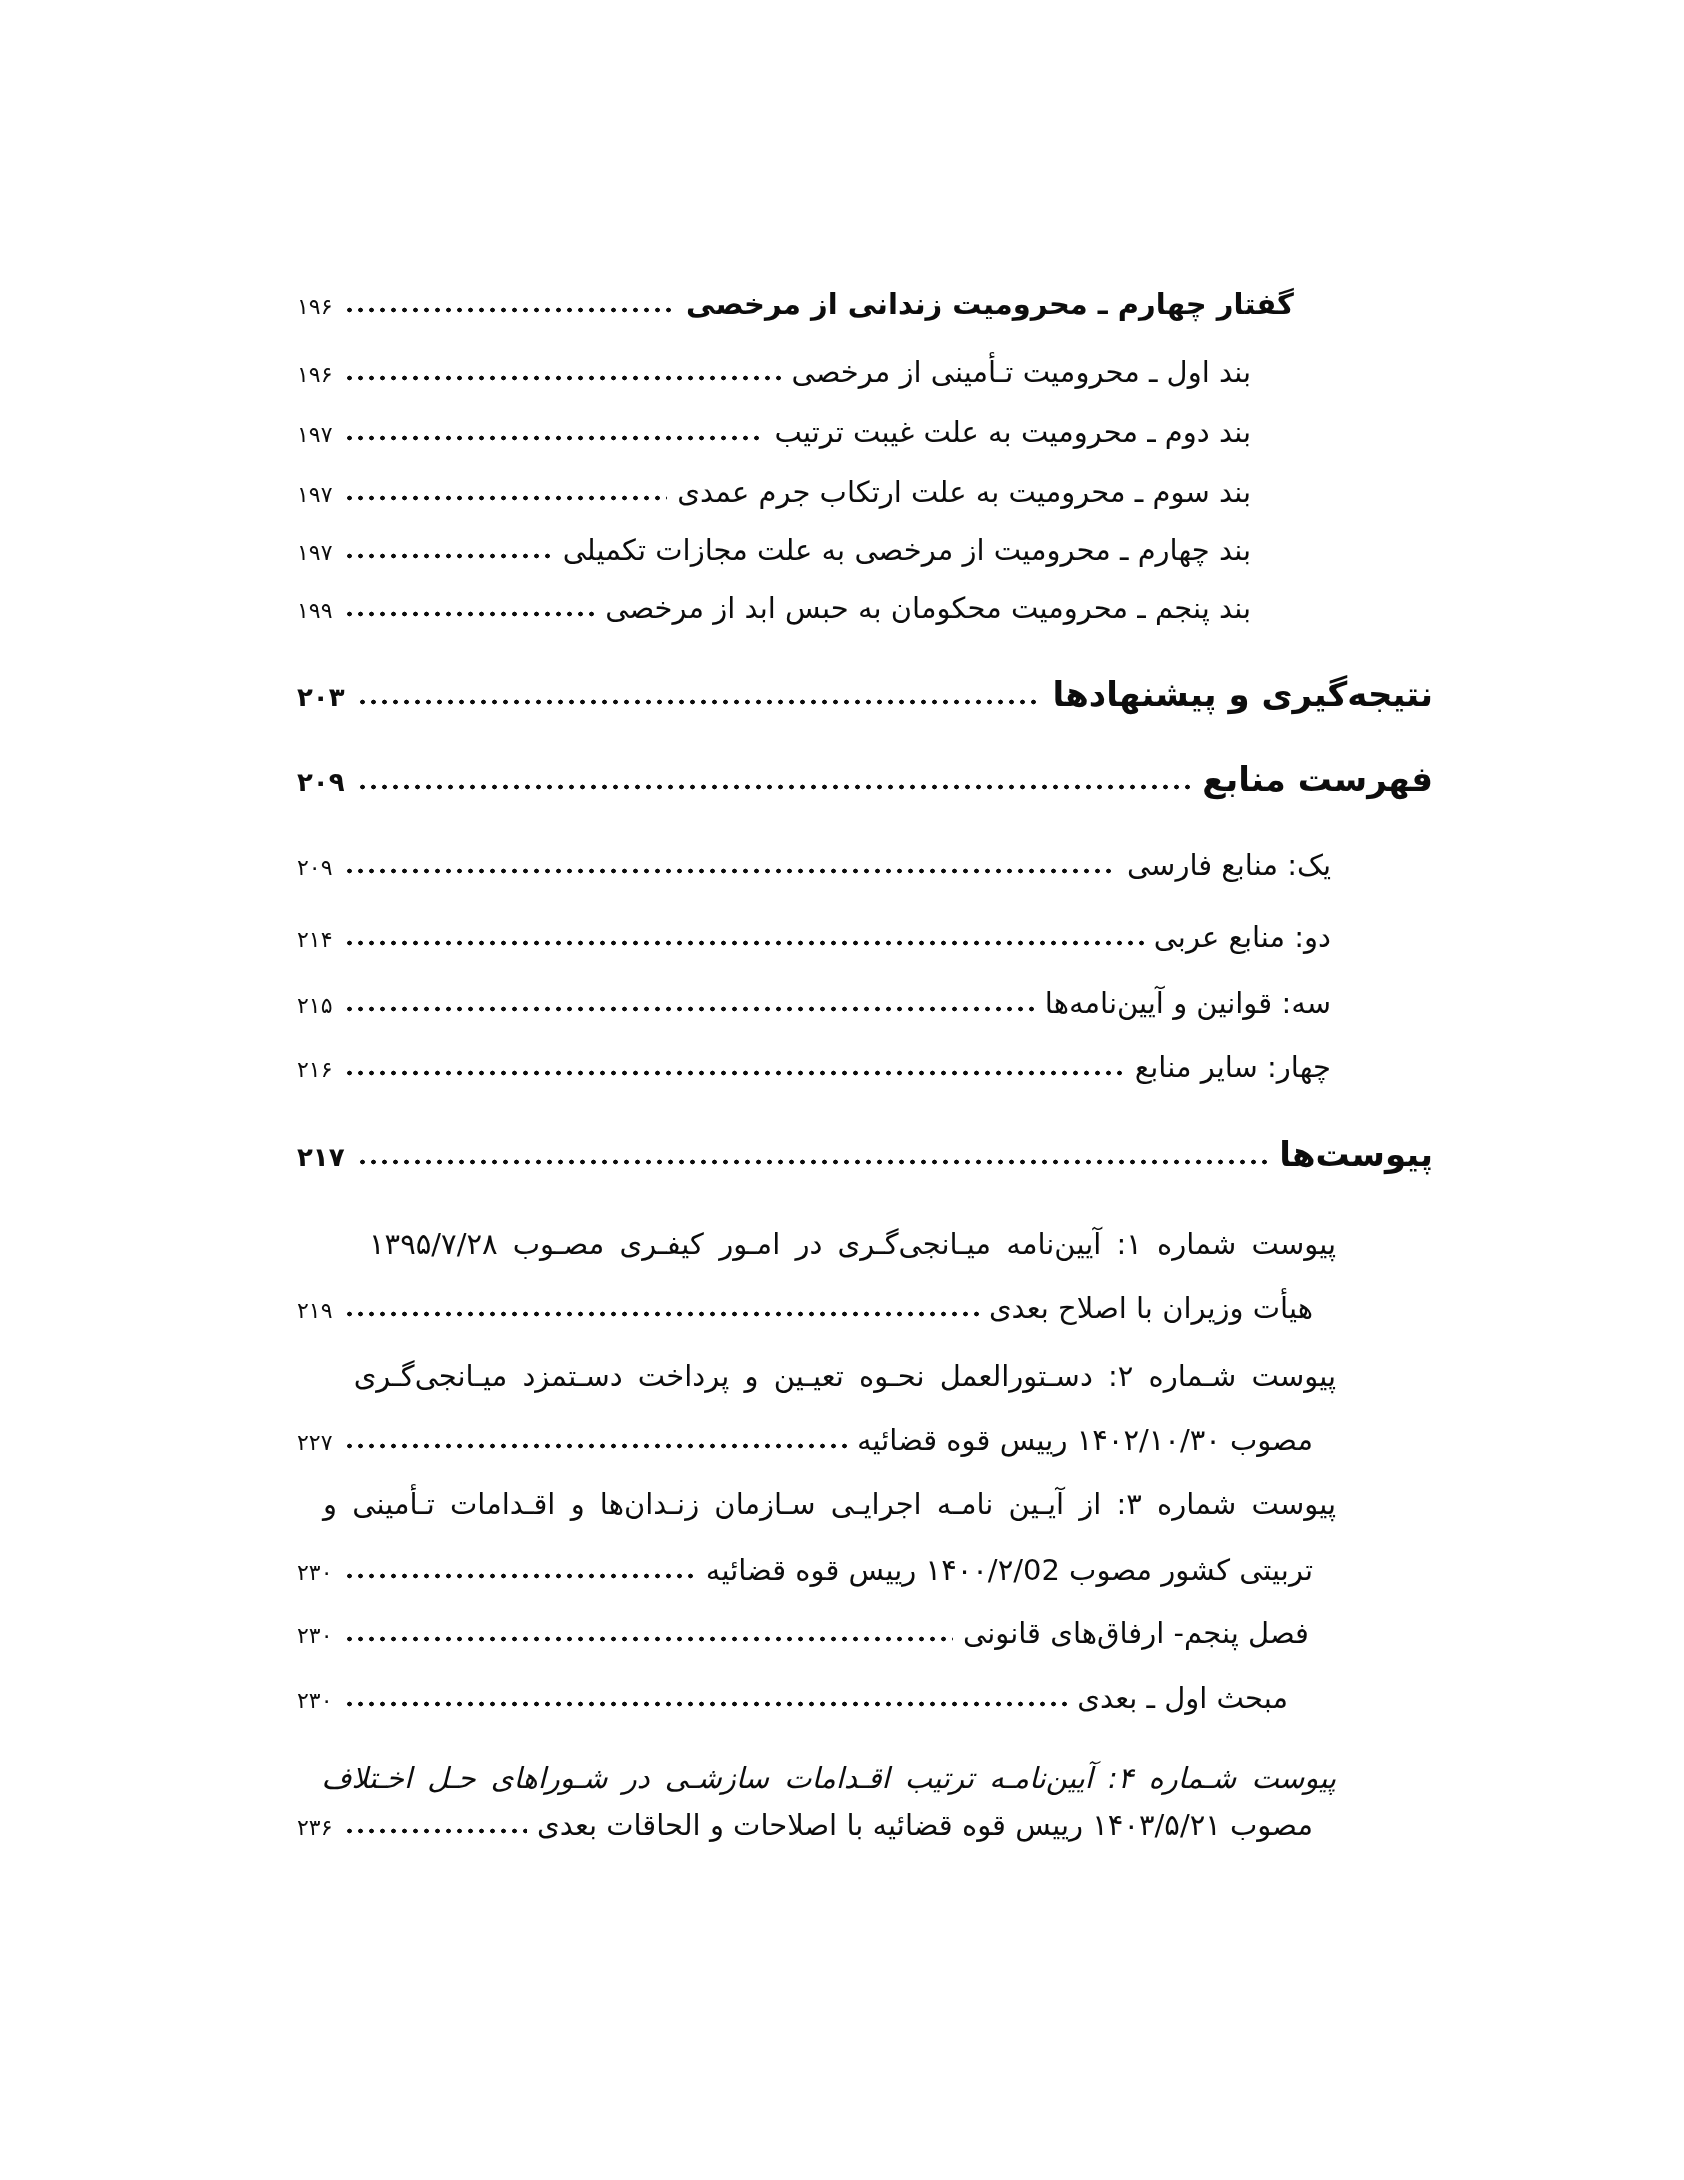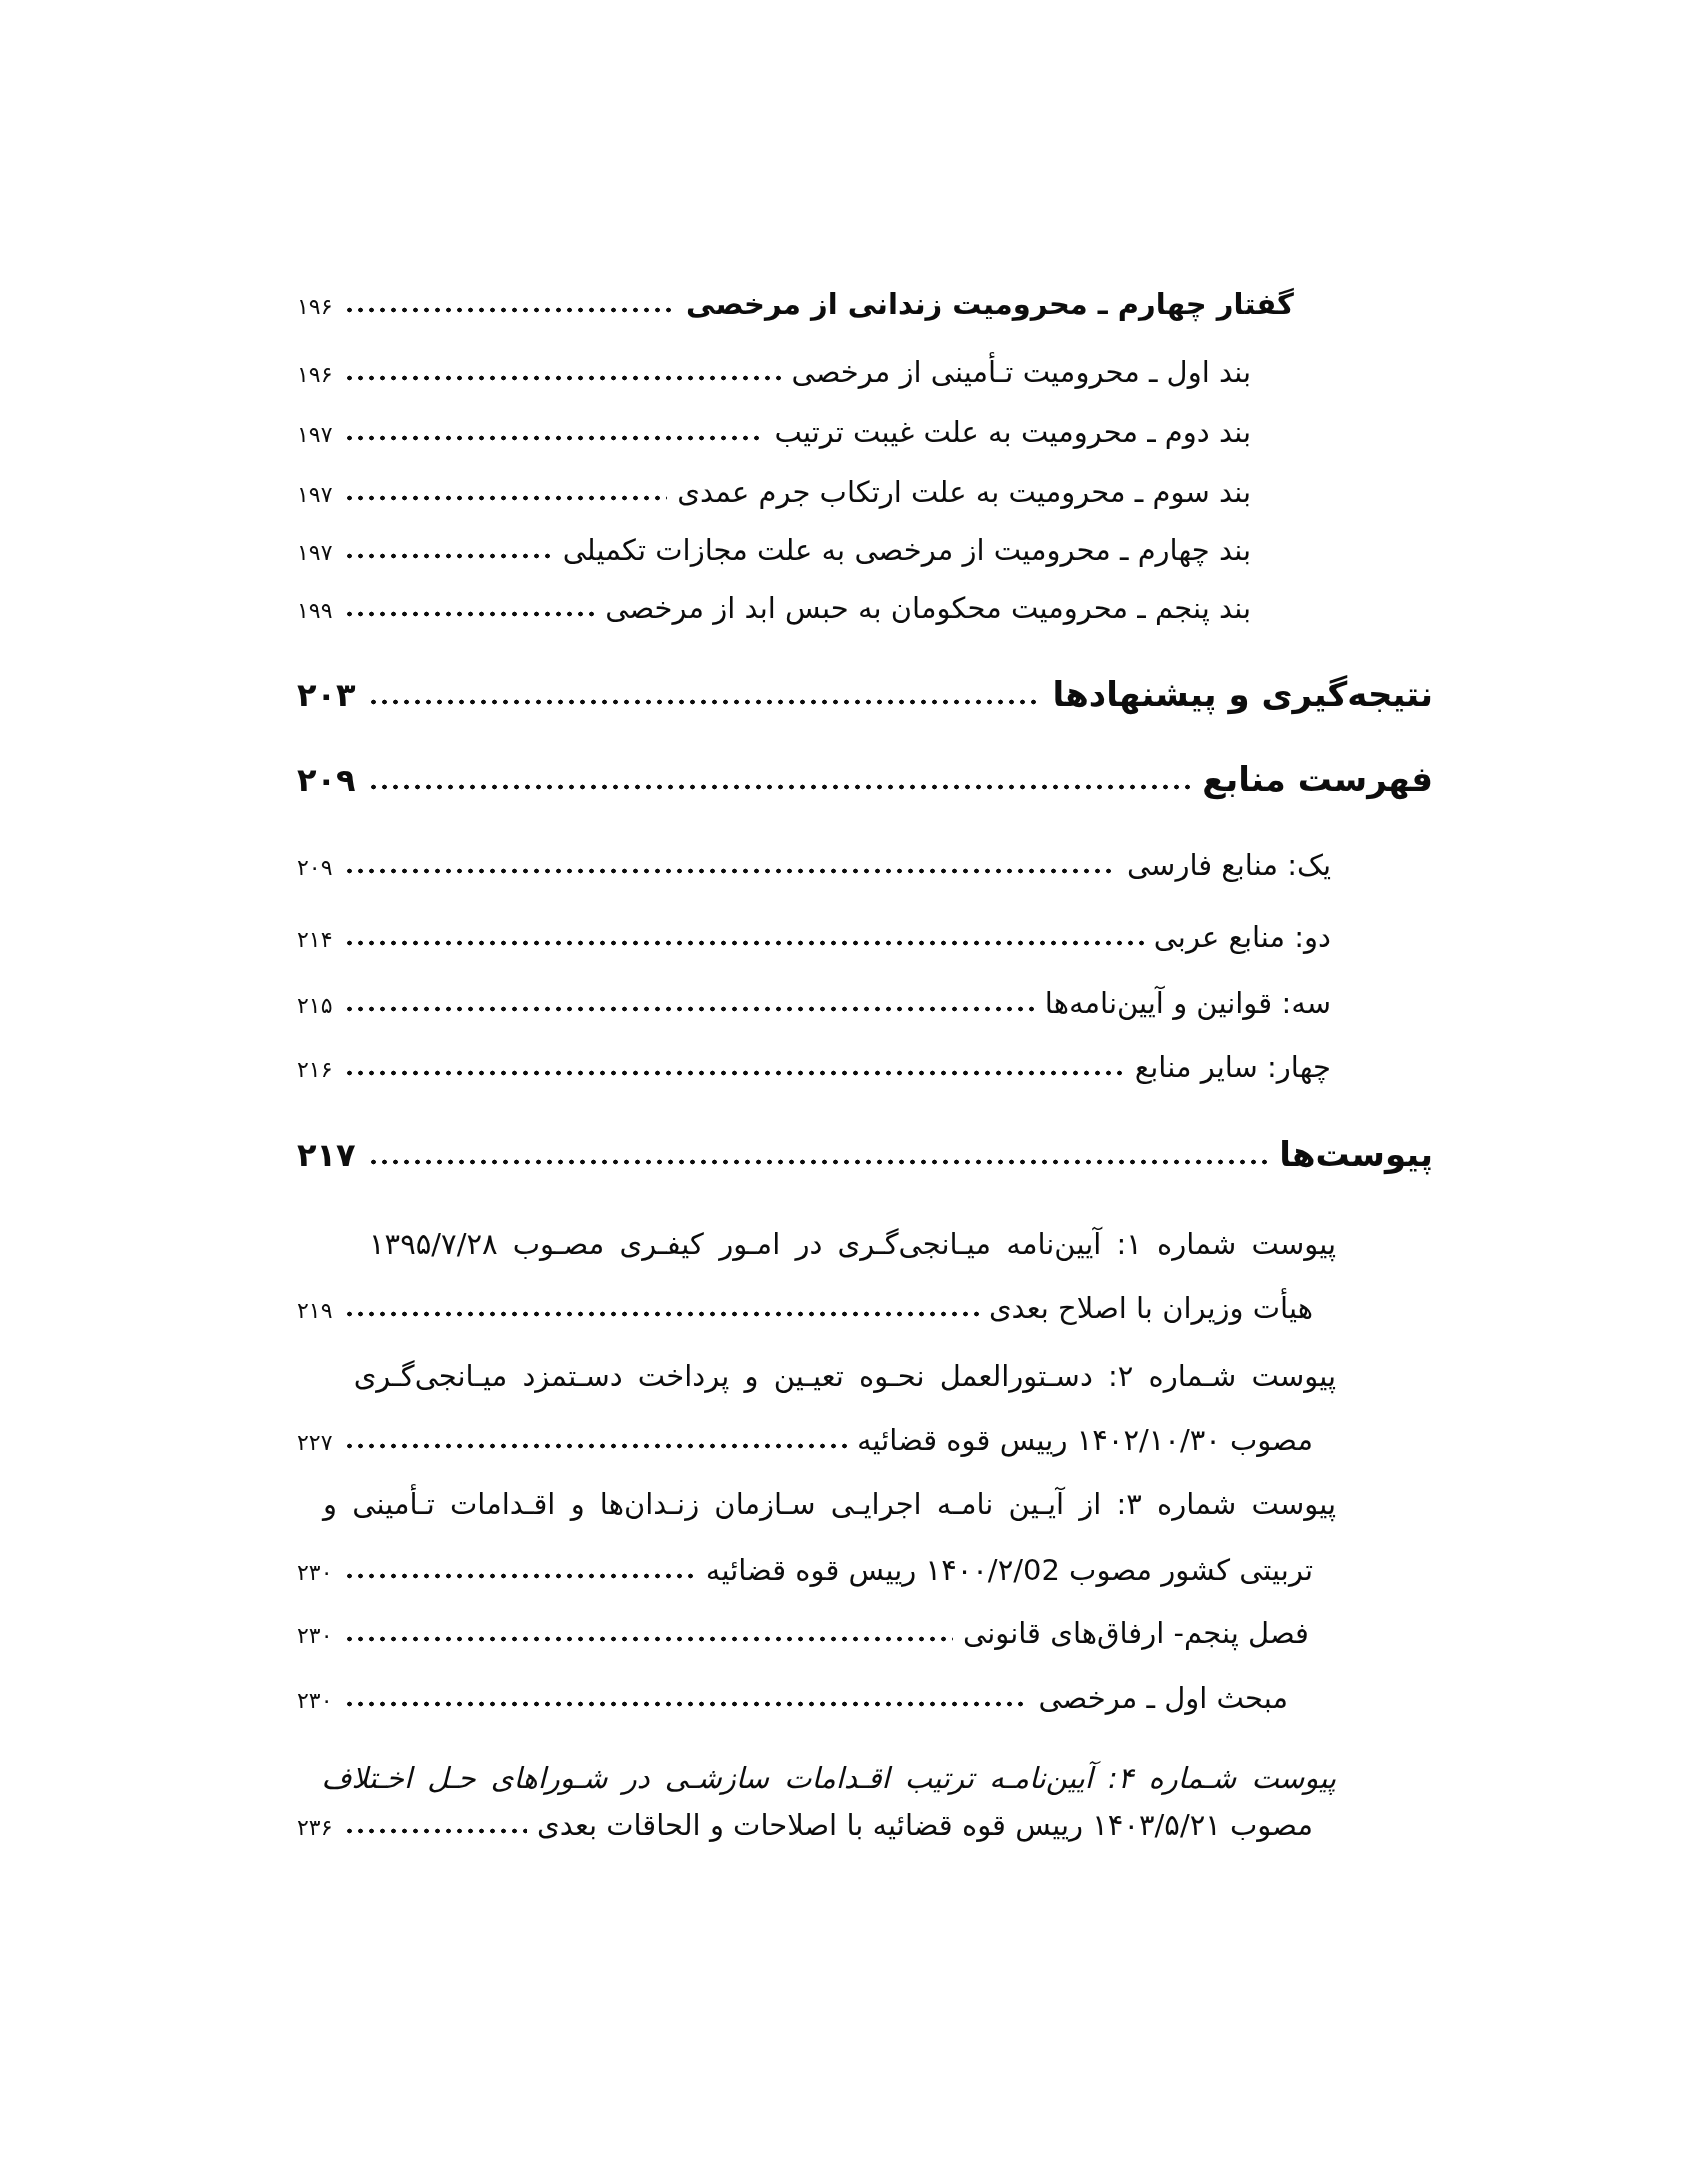--- a/index.html
+++ b/index.html
@@ -34,21 +34,21 @@
     background-repeat:repeat-x;
     background-position:left bottom;
   }
   .row .num{
     text-align:left;
     letter-spacing:0.9px;
     font-size:22px;
   }
   
   .lvl-part   {right:251px;font-size:34px;font-weight:700;height:68px;line-height:68px;}
-  .lvl-part .num{font-size:32px;font-weight:700;text-align:center;}
+  .lvl-part .num{font-size:26px;font-weight:700;text-align:center;}
   .lvl-goftar {right:390px;font-weight:700;}
   .lvl-goftar .num{font-weight:400;}
   .lvl-band   {right:433px;}
   .lvl-source {right:353px;}
   .lvl-appendix{right:348px;left:336px;display:block;text-align:right;word-spacing:6px;}
   .lvl-cont   {right:371px;}
   .lvl-chapter{right:375px;}
   .lvl-topic  {right:396px;}
 </style>
 </head>
@@ -138,21 +138,21 @@
         <span class="title">تربیتی کشور مصوب ۱۴۰۰/۲/02 رییس قوه قضائیه</span>
         <div class="leader"></div>
         <span class="num">۲۳۰</span>
       </div>
       <div class="row lvl-chapter" style="top: 1603px;">
         <span class="title">فصل پنجم- ارفاق‌های قانونی</span>
         <div class="leader"></div>
         <span class="num">۲۳۰</span>
       </div>
       <div class="row lvl-topic" style="top: 1668px;">
-        <span class="title">مبحث اول ـ مرخصی</span>
+        <span class="title">مبحث اول ـ بعدی</span>
         <div class="leader"></div>
         <span class="num">۲۳۰</span>
       </div>
       <div class="row lvl-appendix" style="top: 1748px; font-style: italic;"><span class="title">پیوست شـماره ۴: آیین‌نامـه ترتیب اقـدامات سازشـی در شـوراهای حـل اخـتلاف</span></div>
       <div class="row lvl-cont" style="top: 1795px;">
         <span class="title">مصوب ۱۴۰۳/۵/۲۱ رییس قوه قضائیه با اصلاحات و الحاقات بعدی</span>
         <div class="leader"></div>
         <span class="num">۲۳۶</span>
       </div>
     </div>

